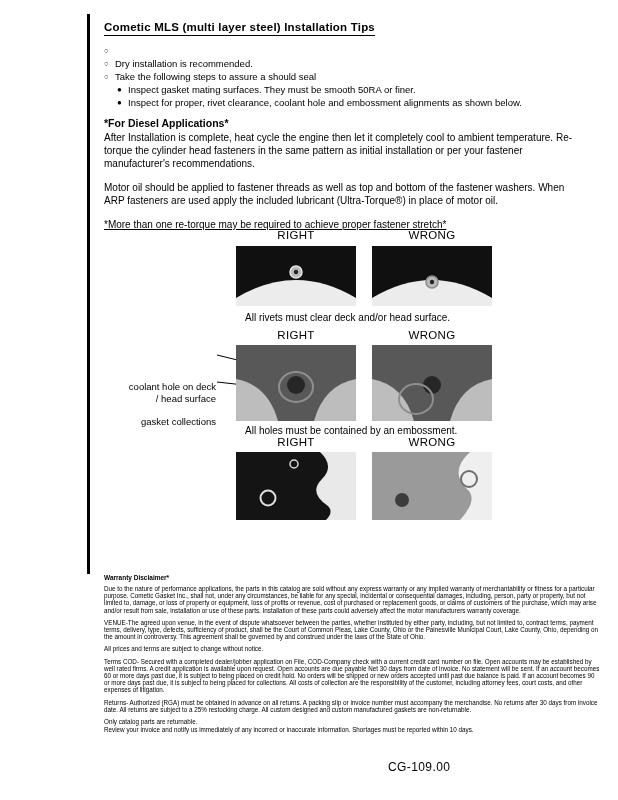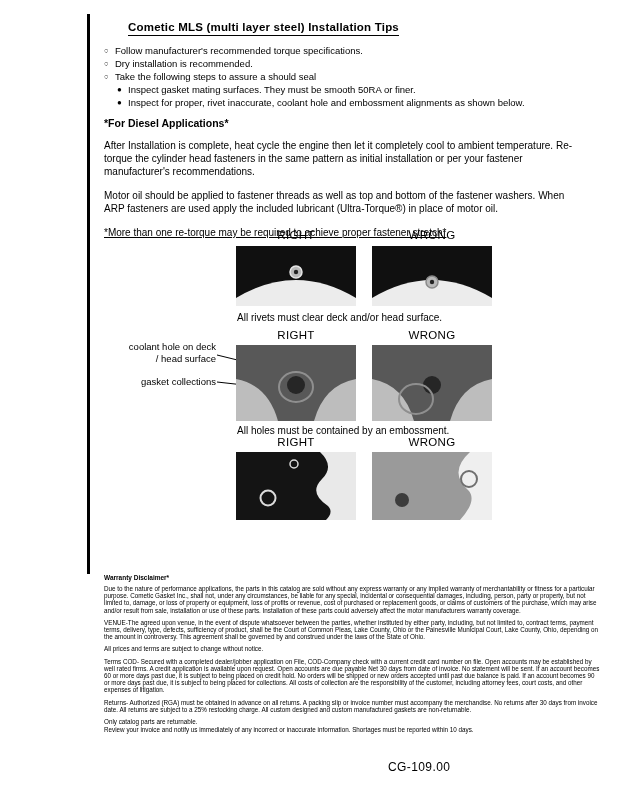--- a/index.html
+++ b/index.html
@@ -5,77 +5,76 @@
   * { margin:0; padding:0; box-sizing:border-box; }
   html,body { background:#ffffff; }
   .page {
     position:relative; width:618px; height:800px; background:#ffffff;
     font-family:"Liberation Sans", sans-serif; color:#000; overflow:hidden; margin:0 auto;
   }
   .left-rule { position:absolute; left:87px; top:14px; width:3px; height:560px; background:#000; }
 
   .title {
     position:absolute; left:104px; top:21px; font-size:11.5px; font-weight:bold;
-    display:inline-block; border-bottom:1.5px solid #000; padding-bottom:2px; letter-spacing:.2px;margin-left:24px;
+    display:inline-block; border-bottom:1.5px solid #000; padding-bottom:2px; letter-spacing:.2px;
   }
 
   .tips { position:absolute; left:104px; top:44px; width:500px; font-size:9.5px; line-height:13px; }
   .tip { display:flex; }
   .tip .marker { width:11px; flex:0 0 11px; font-size:7.5px; line-height:13px; }
   .tip.sub { margin-left:13px; }
   .tip.sub .marker { font-size:8px; }
 
   .diesel { position:absolute; left:104px; top:117px; width:482px; font-size:10px; line-height:13px; }
-  .diesel h2 { font-size:10.5px; font-weight:bold; margin-bottom:9px; }
+  .diesel h2 { font-size:10.5px; font-weight:bold; margin-bottom:1px; }
   .diesel p { margin-bottom:11px; }
   .diesel .note { margin-top:2px;text-decoration:underline; }
 
   .fig-label { position:absolute; width:120px; text-align:center; font-size:11.5px; letter-spacing:.3px; }
   .fig-img { position:absolute; width:120px; }
   .fig-img svg { display:block; width:100%; height:100%; }
-  .caption { position:absolute; font-size:10px; line-height:13px; }
+  .caption { position:absolute; font-size:10px; line-height:13px;margin-left:8px; }
 
-  .callout { position:absolute; font-size:9.5px; line-height:11.5px; text-align:right; }
+  .callout { position:absolute; font-size:9.5px; line-height:11.5px; text-align:right;margin-top:40px; }
   .callout-lines { position:absolute; left:216px; top:342px; width:62px; height:58px; }
 
   .warranty { position:absolute; left:104px; top:574px; width:497px; }
   .warranty h3 { font-size:6.5px; font-weight:bold; margin-bottom:4px; }
   .warranty p { font-size:6.3px; line-height:7.2px; margin-bottom:5px; }
 
   .footer { position:absolute; left:388px; top:760px; font-size:12px; letter-spacing:.4px; }
 </style>
 </head>
 <body>
 
 <div class="page">
 
   <div class="left-rule"></div>
 
   <div class="title">Cometic MLS (multi layer steel) Installation Tips</div>
 
   <div class="tips">
     <div class="tip">
       <span class="marker">○</span>
-      <span>Follow manufacturer's recommended torque specifications.</span>
     </div>
     <div class="tip">
       <span class="marker">○</span>
       <span>Dry installation is recommended.</span>
     </div>
     <div class="tip">
       <span class="marker">○</span>
       <span>Take the following steps to assure a should seal</span>
     </div>
     <div class="tip sub">
       <span class="marker">●</span>
       <span>Inspect gasket mating surfaces.  They must be smooth 50RA or finer.</span>
     </div>
     <div class="tip sub">
       <span class="marker">●</span>
-      <span>Inspect for proper, rivet inaccurate, coolant hole and embossment alignments as shown below.</span>
+      <span>Inspect for proper, rivet clearance, coolant hole and embossment alignments as shown below.</span>
     </div>
   </div>
 
   <div class="diesel">
     <h2>*For Diesel Applications*</h2>
     <p>After Installation is complete, heat cycle the engine then let it completely cool to ambient temperature. Re-torque the cylinder head fasteners in the same pattern as initial installation or per your fastener manufacturer's recommendations.</p>
     <p>Motor oil should be applied to fastener threads as well as top and bottom of the fastener washers. When ARP fasteners are used apply the included lubricant (Ultra-Torque®) in place of motor oil.</p>
     <p class="note">*More than one re-torque may be required to achieve proper fastener stretch*</p>
   </div>
 

